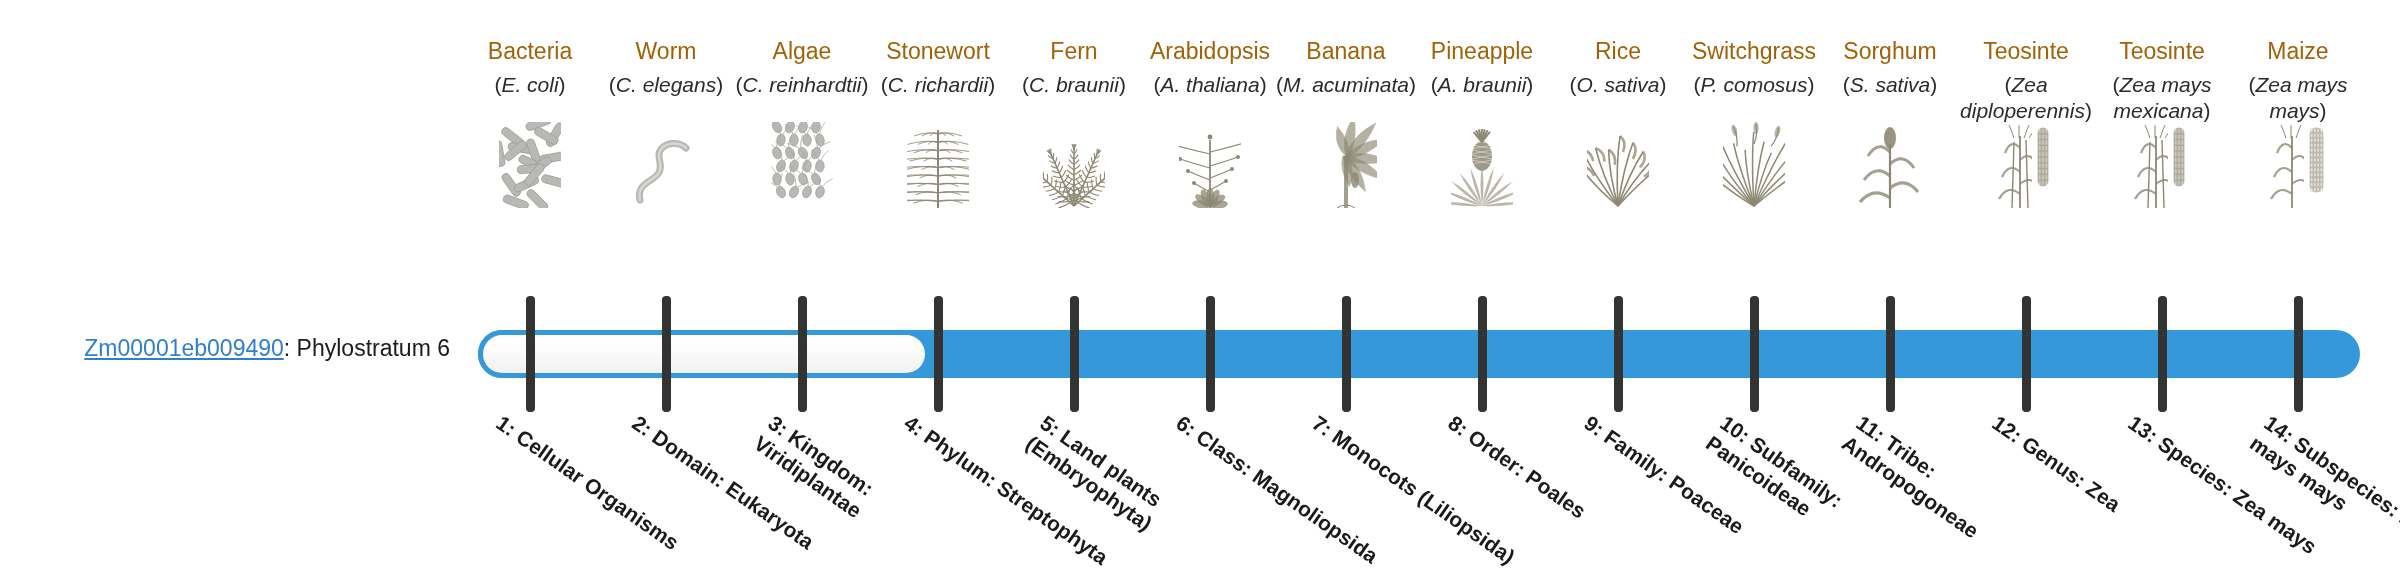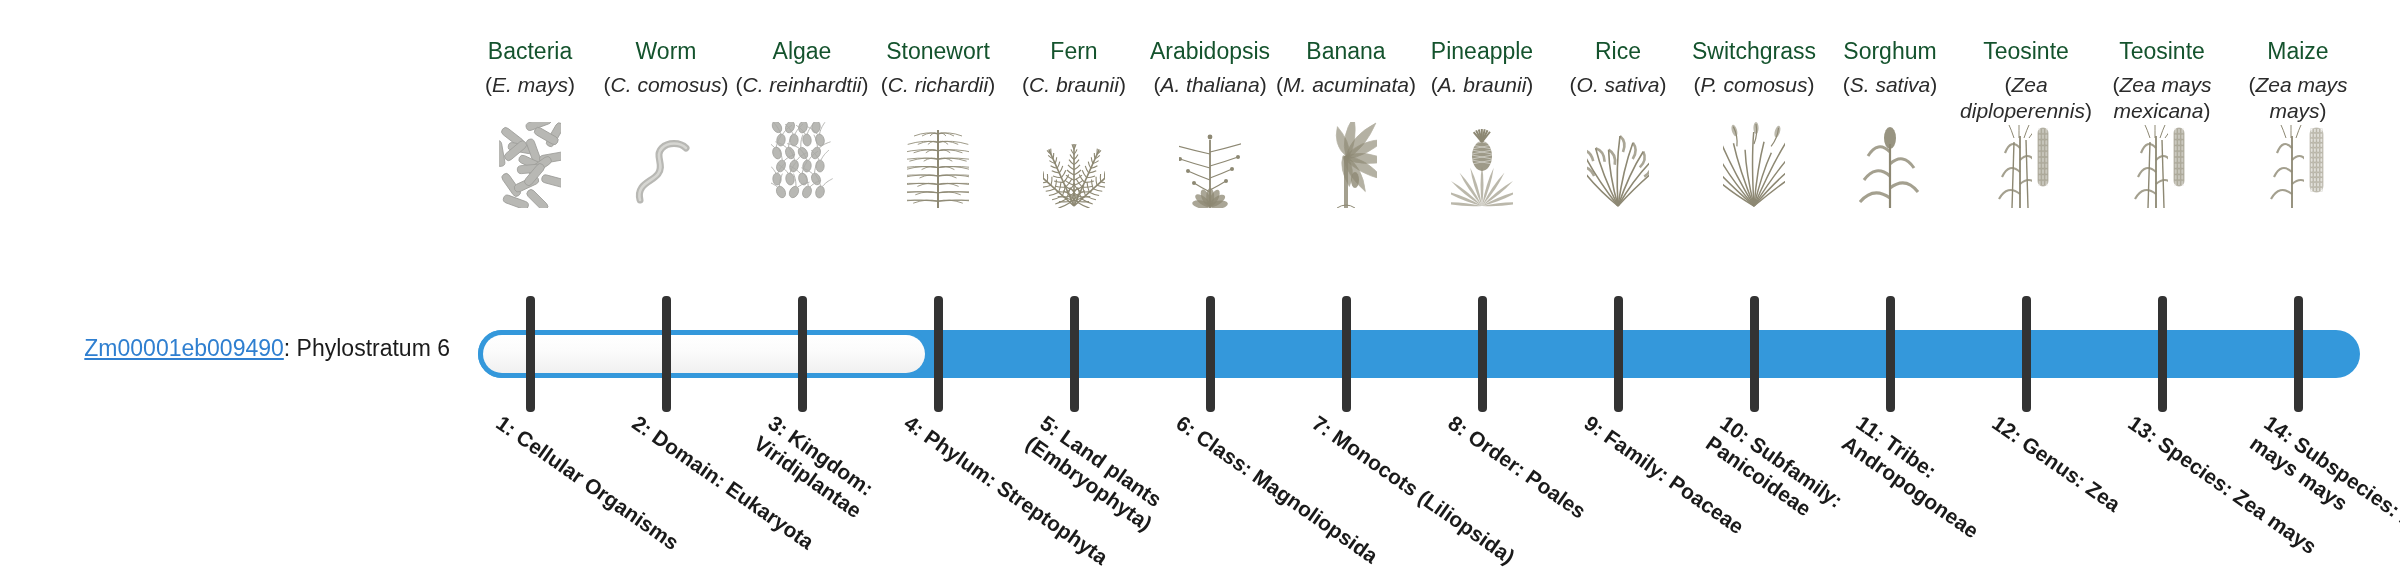--- a/index.html
+++ b/index.html
@@ -36,21 +36,21 @@
     position:absolute;
     top:0;
     width:136px;
     text-align:center;
   }
   .sp-common{
     position:absolute;
     top:38px;left:-14px;width:164px;
     font-size:23px;
     line-height:27px;
-    color:#14532d;
+    color:#a16207;
   }
   .sp-sci{
     position:absolute;
     top:72px;left:-10px;width:156px;
     font-size:21px;
     line-height:26px;
     font-style:italic;
     color:#2b2b2b;
   }
   .sp-sci .paren{font-style:normal;}
@@ -144,21 +144,21 @@
       <div class="tick" style="left: 1614px;"></div>
       <div class="tick" style="left: 1750px;"></div>
       <div class="tick" style="left: 1886px;"></div>
       <div class="tick" style="left: 2022px;"></div>
       <div class="tick" style="left: 2158px;"></div>
       <div class="tick" style="left: 2294px;"></div>
     </div>
   <div id="columns">
       <div class="col" style="left: 462px;">
         <div class="sp-common">Bacteria</div>
-        <div class="sp-sci"><span class="paren">(</span><span class="sci-text">E. mays</span><span class="paren">)</span></div>
+        <div class="sp-sci"><span class="paren">(</span><span class="sci-text">E. coli</span><span class="paren">)</span></div>
         <div class="art">
           <svg width="62" height="86" viewBox="0 0 62 86">
             <g transform="translate(6,4) rotate(38)">
               <rect x="0" y="0" width="26" height="8" rx="4" fill="#b8b8b4" stroke="#9d9d99" stroke-width="0.8"></rect>
             </g>
             <g transform="translate(26,2) rotate(-20)">
               <rect x="0" y="0" width="26" height="8" rx="4" fill="#b8b8b4" stroke="#9d9d99" stroke-width="0.8"></rect>
             </g>
             <g transform="translate(10,20) rotate(10)">
               <rect x="0" y="0" width="26" height="8" rx="4" fill="#b8b8b4" stroke="#9d9d99" stroke-width="0.8"></rect>
@@ -206,21 +206,21 @@
               <rect x="0" y="0" width="26" height="8" rx="4" fill="#b8b8b4" stroke="#9d9d99" stroke-width="0.8"></rect>
             </g>
             <g transform="translate(6,72) rotate(20)">
               <rect x="0" y="0" width="26" height="8" rx="4" fill="#b8b8b4" stroke="#9d9d99" stroke-width="0.8"></rect>
             </g>
           </svg>
         </div>
       </div>
       <div class="col" style="left: 598px;">
         <div class="sp-common">Worm</div>
-        <div class="sp-sci"><span class="paren">(</span><span class="sci-text">C. comosus</span><span class="paren">)</span></div>
+        <div class="sp-sci"><span class="paren">(</span><span class="sci-text">C. elegans</span><span class="paren">)</span></div>
         <div class="art">
           <svg width="64" height="70" viewBox="0 0 64 70">
             <path d="M6 62 C2 46 18 44 24 36 C31 27 20 18 28 10 C34 4 46 4 52 10" fill="none" stroke="#b8b8b4" stroke-width="7" stroke-linecap="round"></path>
             <path d="M6 62 C2 46 18 44 24 36 C31 27 20 18 28 10 C34 4 46 4 52 10" fill="none" stroke="#d6d6d2" stroke-width="2.6" stroke-linecap="round"></path>
           </svg>
         </div>
       </div>
       <div class="col" style="left: 734px;">
         <div class="sp-common">Algae</div>
         <div class="sp-sci"><span class="paren">(</span><span class="sci-text">C. reinhardtii</span><span class="paren">)</span></div>

